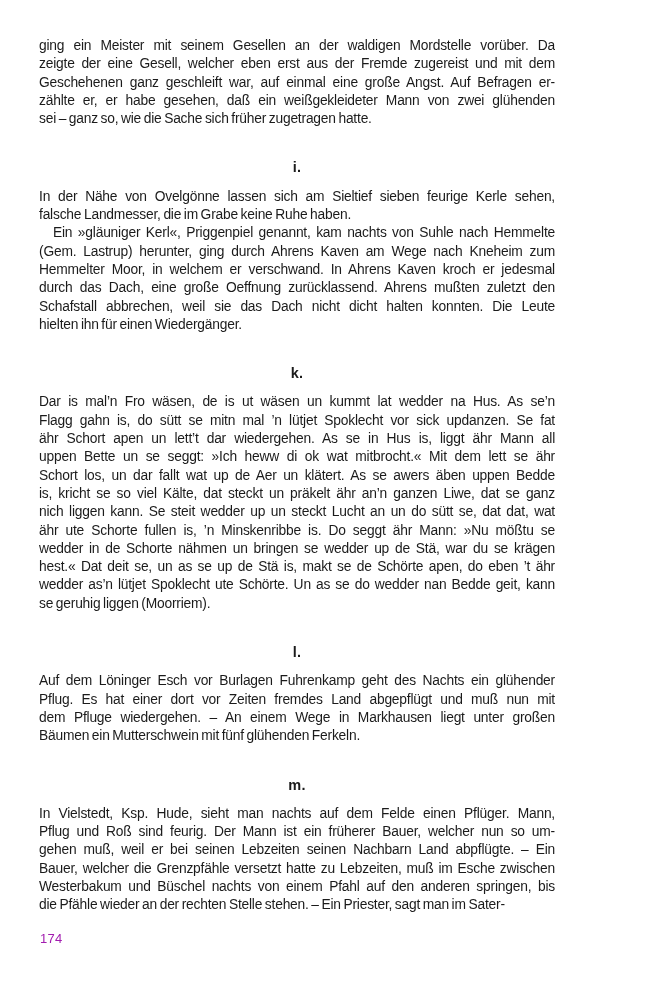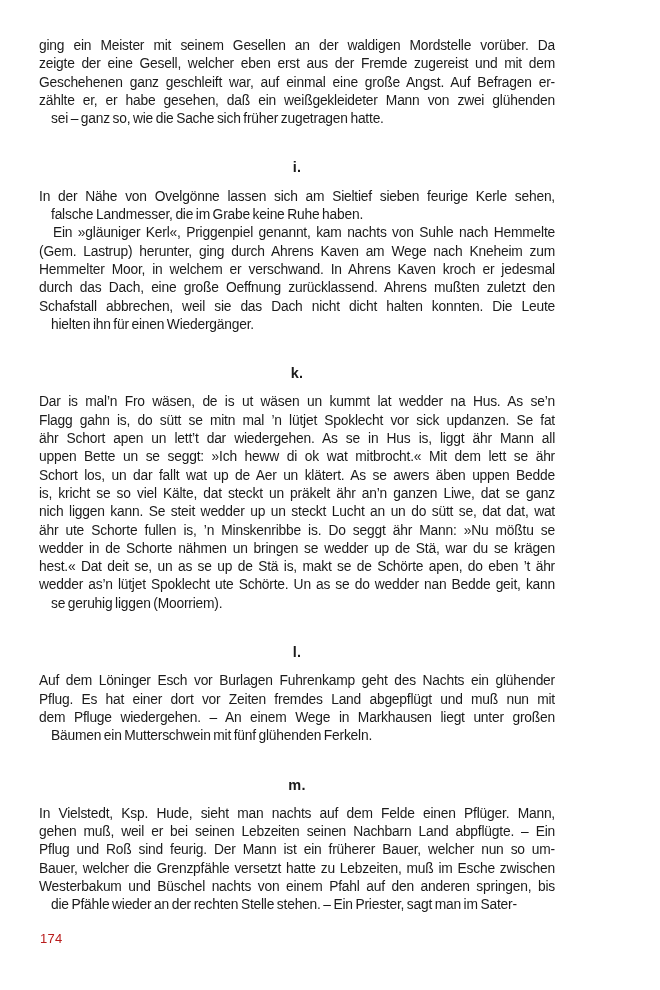--- a/index.html
+++ b/index.html
@@ -42,32 +42,31 @@
     word-spacing: -1px;
     text-align: justify;
     text-align-last: justify;
     max-height: 18.3px;
     overflow: hidden;
     hyphens: none;
     white-space: normal;
   }
   .line.last {
     text-align-last: left;
-    margin-left: 12px;
   }
   .para.indent .line.first {
     text-indent: 14px;
   }
   .pagenum {
     position: absolute;
     left: 40px;
     top: 931px;
     font-size: 13px;
     letter-spacing: 0.3px;
-    color: #b91c1c;
+    color: #a21caf;
   }
 </style>
 </head>
 <body>
 
 <div class="page">
   <div class="content" id="content">
       <div class="para">
         <div class="line first">ging ein Meister mit seinem Gesellen an der waldigen Mordstelle vorüber. Da</div>
         <div class="line">zeigte der eine Gesell, welcher eben erst aus der Fremde zugereist und mit dem</div>
@@ -106,21 +105,21 @@
       <div class="heading">l.</div>
       <div class="para">
         <div class="line first">Auf dem Löninger Esch vor Burlagen Fuhrenkamp geht des Nachts ein glühender</div>
         <div class="line">Pflug. Es hat einer dort vor Zeiten fremdes Land abgepflügt und muß nun mit</div>
         <div class="line">dem Pfluge wiedergehen. – An einem Wege in Markhausen liegt unter großen</div>
         <div class="line last">Bäumen ein Mutterschwein mit fünf glühenden Ferkeln.</div>
       </div>
       <div class="heading">m.</div>
       <div class="para">
         <div class="line first">In Vielstedt, Ksp. Hude, sieht man nachts auf dem Felde einen Pflüger. Mann,</div>
+        <div class="line">Pflug und Roß sind feurig. Der Mann ist ein früherer Bauer, welcher nun so um-</div>
         <div class="line">gehen muß, weil er bei seinen Lebzeiten seinen Nachbarn Land abpflügte. – Ein</div>
-        <div class="line">Pflug und Roß sind feurig. Der Mann ist ein früherer Bauer, welcher nun so um-</div>
         <div class="line">Bauer, welcher die Grenzpfähle versetzt hatte zu Lebzeiten, muß im Esche zwischen</div>
         <div class="line">Westerbakum und Büschel nachts von einem Pfahl auf den anderen springen, bis</div>
         <div class="line last">die Pfähle wieder an der rechten Stelle stehen. – Ein Priester, sagt man im Sater-</div>
       </div>
     </div>
   <div class="pagenum">174</div>
 </div>
 
 </body></html>

